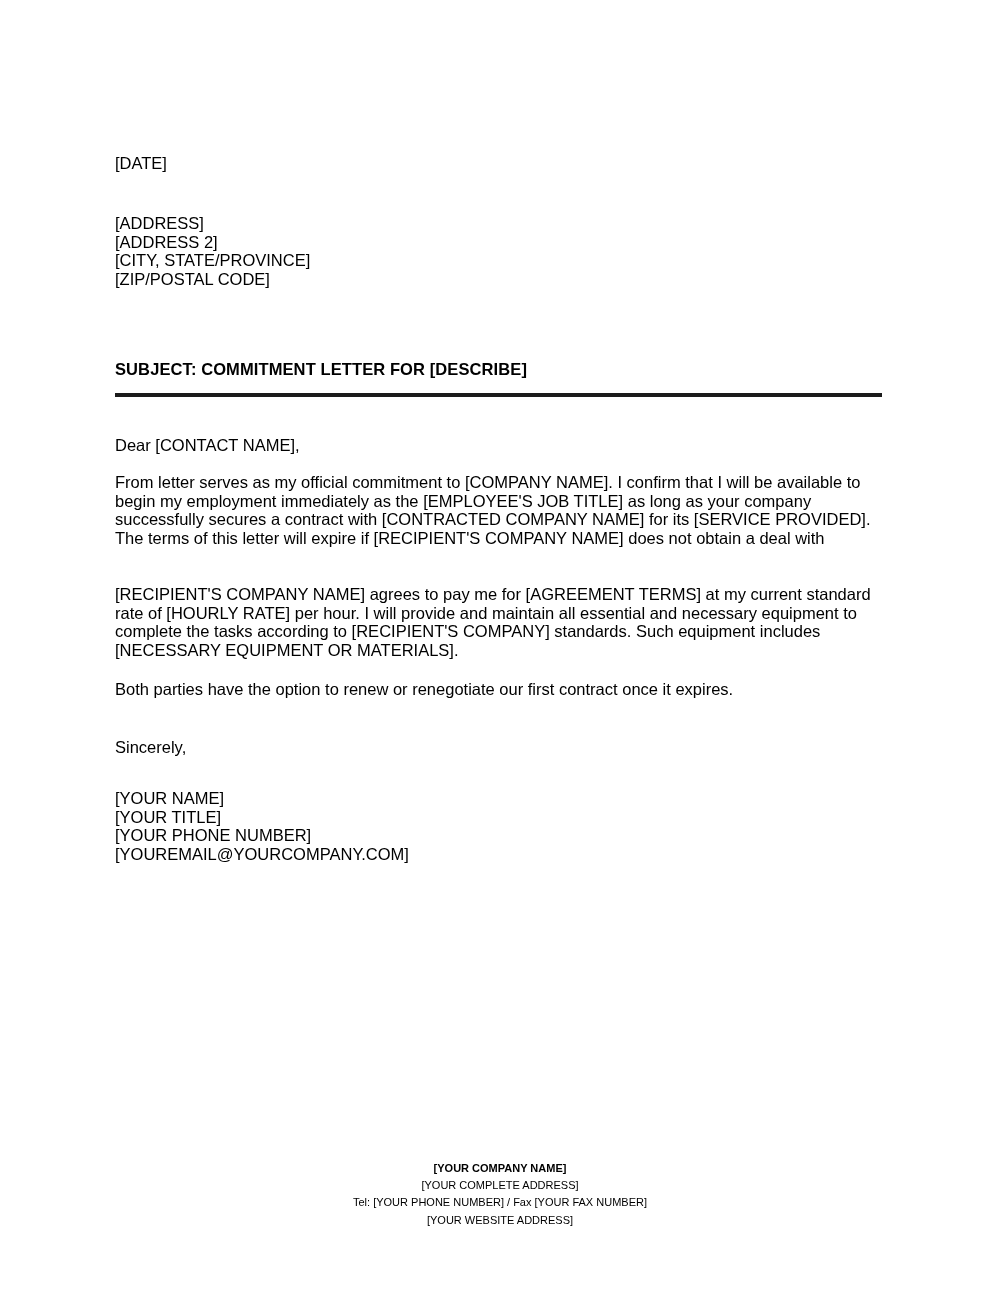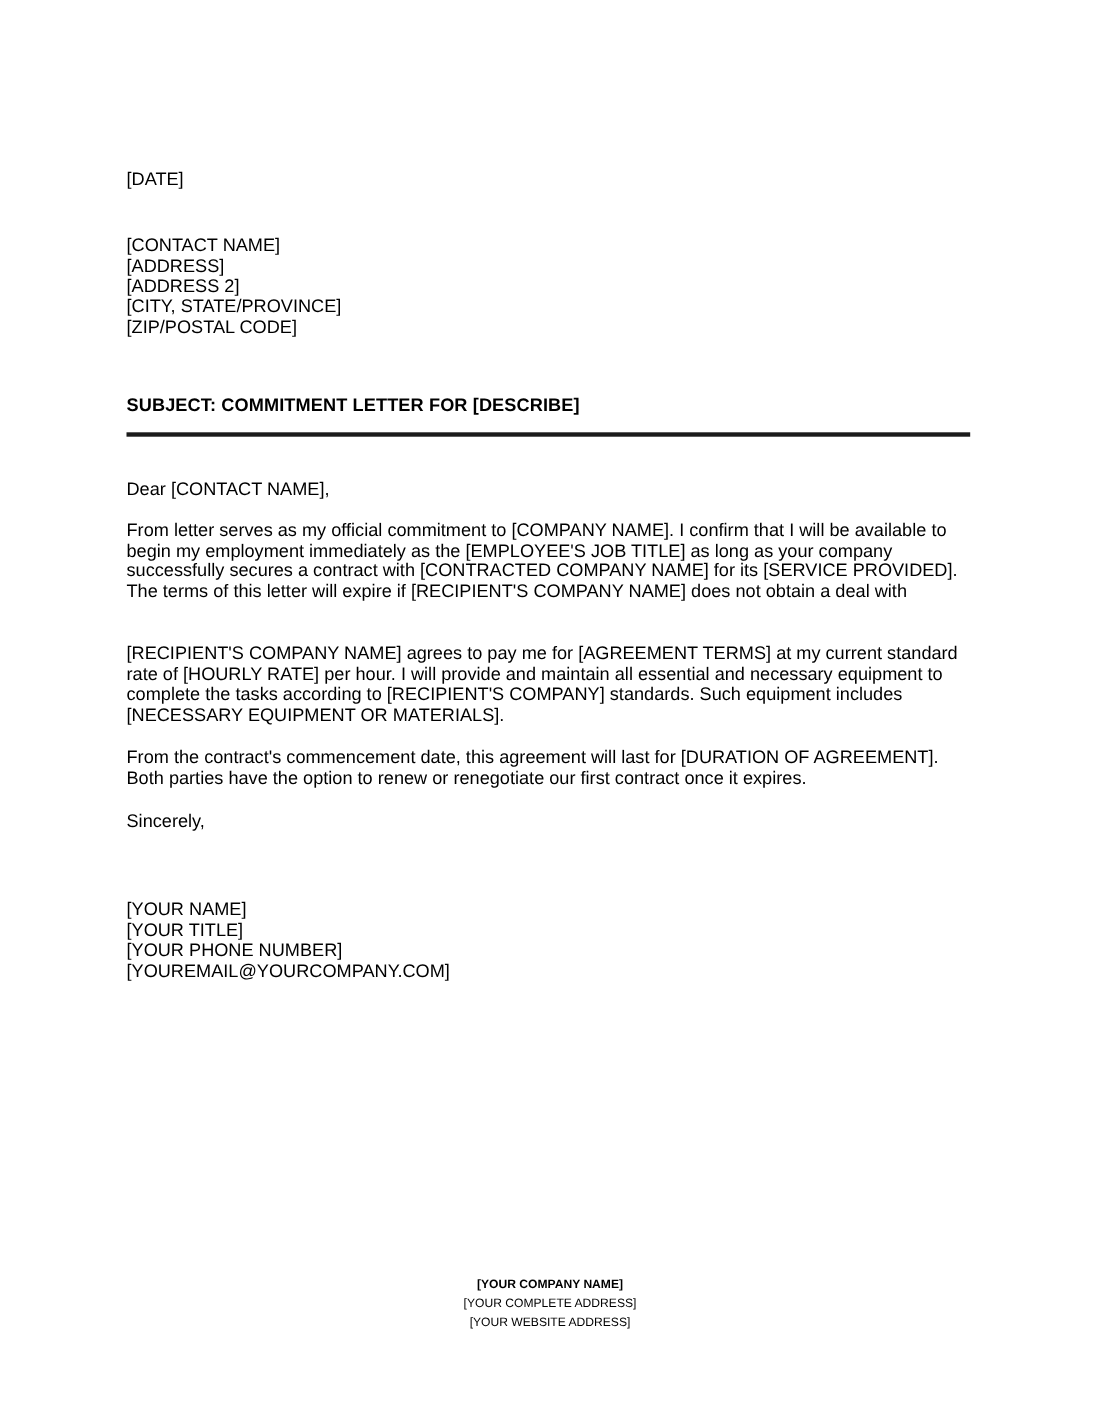--- a/index.html
+++ b/index.html
@@ -46,21 +46,20 @@
 </head>
 <body>
 
 <div class="sheet">
 
   <div class="abs" style="top:154px">
     <div class="line">[DATE]</div>
   </div>
 
   <div class="abs" style="top:214px">
-    <div class="line">[CONTACT NAME]</div>
     <div class="line">[ADDRESS]</div>
     <div class="line">[ADDRESS 2]</div>
     <div class="line">[CITY, STATE/PROVINCE]</div>
     <div class="line">[ZIP/POSTAL CODE]</div>
   </div>
 
   <div class="abs subject" style="top:360px">SUBJECT: COMMITMENT LETTER FOR [DESCRIBE]</div>
 
   <div class="rule"></div>
 
@@ -74,32 +73,32 @@
   </div>
 
   <div class="abs" style="top:585px">
     <div class="line">[RECIPIENT'S COMPANY NAME] agrees to pay me for [AGREEMENT TERMS] at my current standard</div>
     <div class="line">rate of [HOURLY RATE] per hour. I will provide and maintain all essential and necessary equipment to</div>
     <div class="line">complete the tasks according to [RECIPIENT'S COMPANY] standards. Such equipment includes</div>
     <div class="line">[NECESSARY EQUIPMENT OR MATERIALS].</div>
   </div>
 
   <div class="abs" style="top:680px">
-    <div class="line">From the contract's commencement date, this agreement will last for [DURATION OF AGREEMENT].</div>
     <div class="line">Both parties have the option to renew or renegotiate our first contract once it expires.</div>
   </div>
 
   <div class="abs" style="top:738px">Sincerely,</div>
 
-  <div class="abs" style="top:818px">
+  <div class="abs" style="top:789px">
     <div class="line">[YOUR NAME]</div>
     <div class="line">[YOUR TITLE]</div>
     <div class="line">[YOUR PHONE NUMBER]</div>
     <div class="line">[YOUREMAIL@YOURCOMPANY.COM]</div>
   </div>
 
   <div class="footer">
     <div class="company">[YOUR COMPANY NAME]</div>
     <div>[YOUR COMPLETE ADDRESS]</div>
+    <div>Tel: [YOUR PHONE NUMBER] / Fax [YOUR FAX NUMBER]</div>
     <div>[YOUR WEBSITE ADDRESS]</div>
   </div>
 
 </div>
 
 </body></html>

